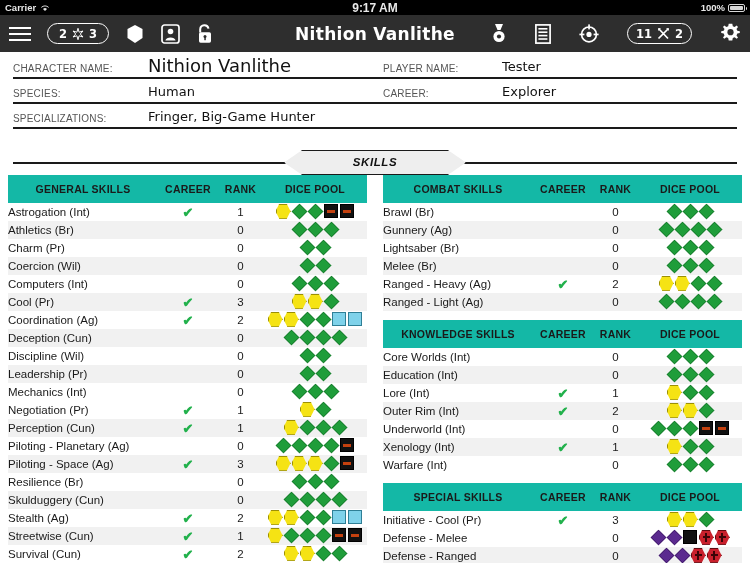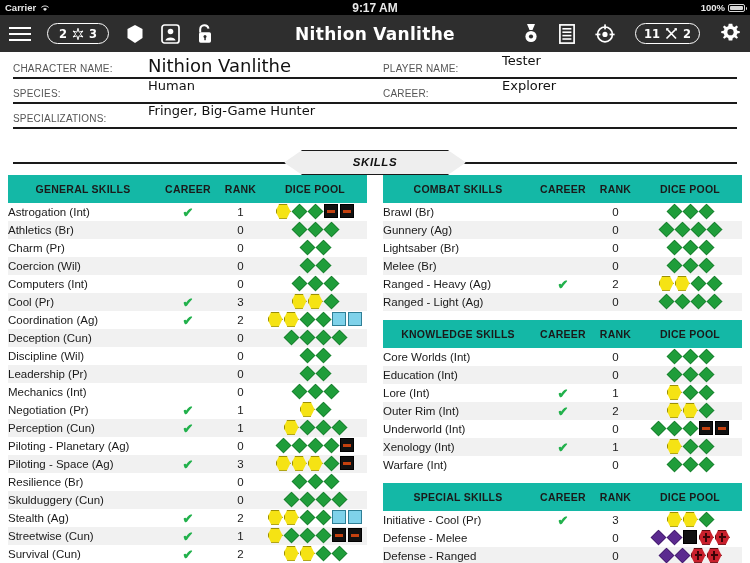--- a/index.html
+++ b/index.html
@@ -26,21 +26,21 @@
   .batt:after{content:"";position:absolute;right:-3px;top:2px;width:1.5px;height:3px;background:#d8d8d8;border-radius:0 1px 1px 0;}
   .batt i{position:absolute;left:1px;top:1px;bottom:1px;right:1px;background:#d8d8d8;border-radius:1px;display:block;}
 
   
   .toolbar{
     height:37px;background:#2e2e2e;
     display:flex;align-items:center;
     padding:0 9px;box-sizing:border-box;position:relative;
   }
   .tb-left{display:flex;align-items:center;gap:16px;}
-  .tb-right{margin-left:auto;display:flex;align-items:flex-end;gap:20px;}
+  .tb-right{margin-left:auto;display:flex;align-items:flex-end;gap:28px;}
   .tb-title{
     position:absolute;left:0;right:0;text-align:center;
     color:#fff;font-size:17px;font-weight:bold;
     font-family:"DejaVu Sans", sans-serif;
     letter-spacing:.3px;pointer-events:none;
   }
   .ic{display:inline-flex;align-items:center;justify-content:center;color:#fff;}
   .pill{
     display:inline-flex;align-items:center;justify-content:center;gap:5px;
     height:21px;min-width:62px;padding:0 8px;box-sizing:border-box;
@@ -57,21 +57,21 @@
     height:25px;box-sizing:border-box;
   }
   .inforow.r1{height:27px;}
   .lbl{
     font-size:10px;font-weight:normal;color:#555;
     letter-spacing:.2px;padding-bottom:3px;
     font-family:"Liberation Sans", sans-serif;
   }
   .val{
     font-family:"DejaVu Sans", sans-serif;
-    color:#111;padding-bottom:9px;padding-left:7px;
+    color:#111;padding-bottom:3px;padding-left:7px;
     font-size:13px;
   }
   .val.big{font-size:18px;padding-bottom:1px;}
   .c1{width:128px;}
   .c2{flex:1;}
   .c3{width:112px;}
   .c4{flex:1;}
 
   
   .bannerwrap{position:relative;height:26px;margin-top:20px;font-style:italic;}

